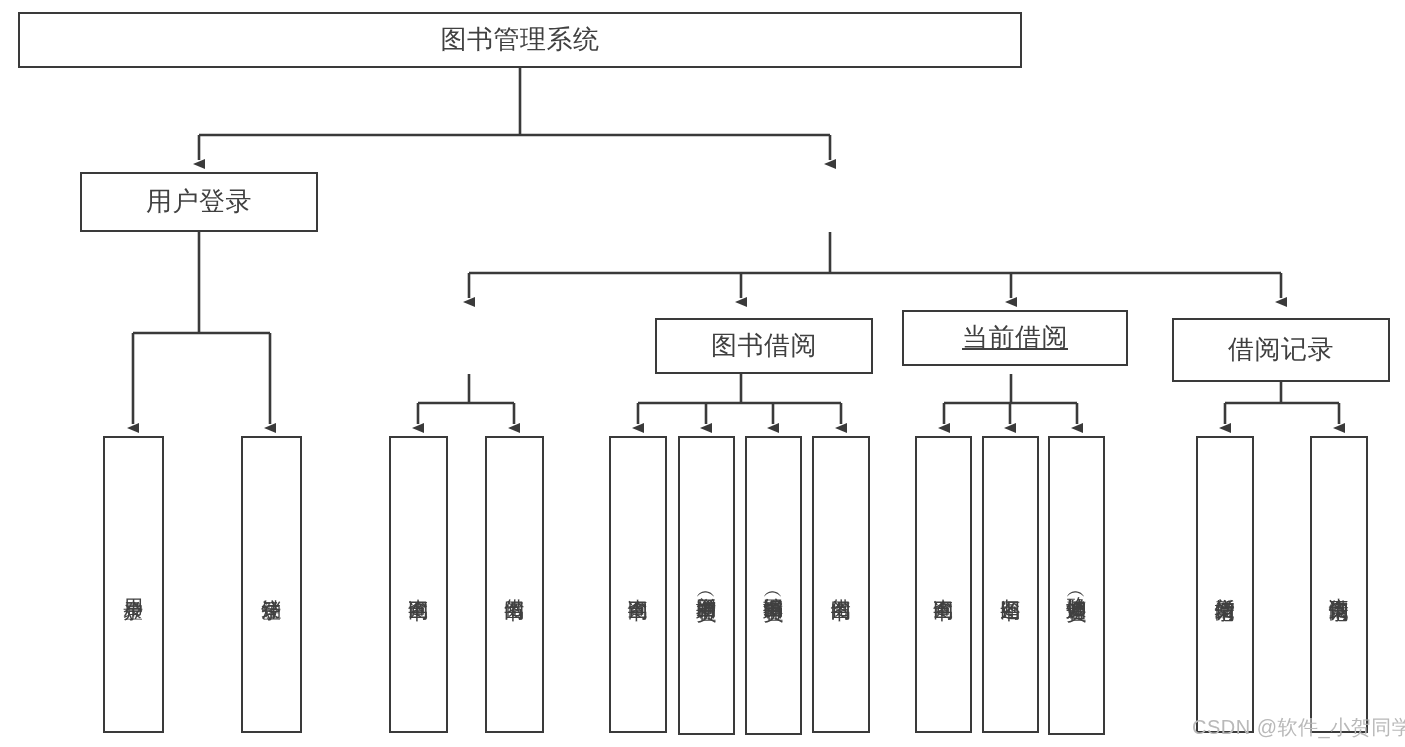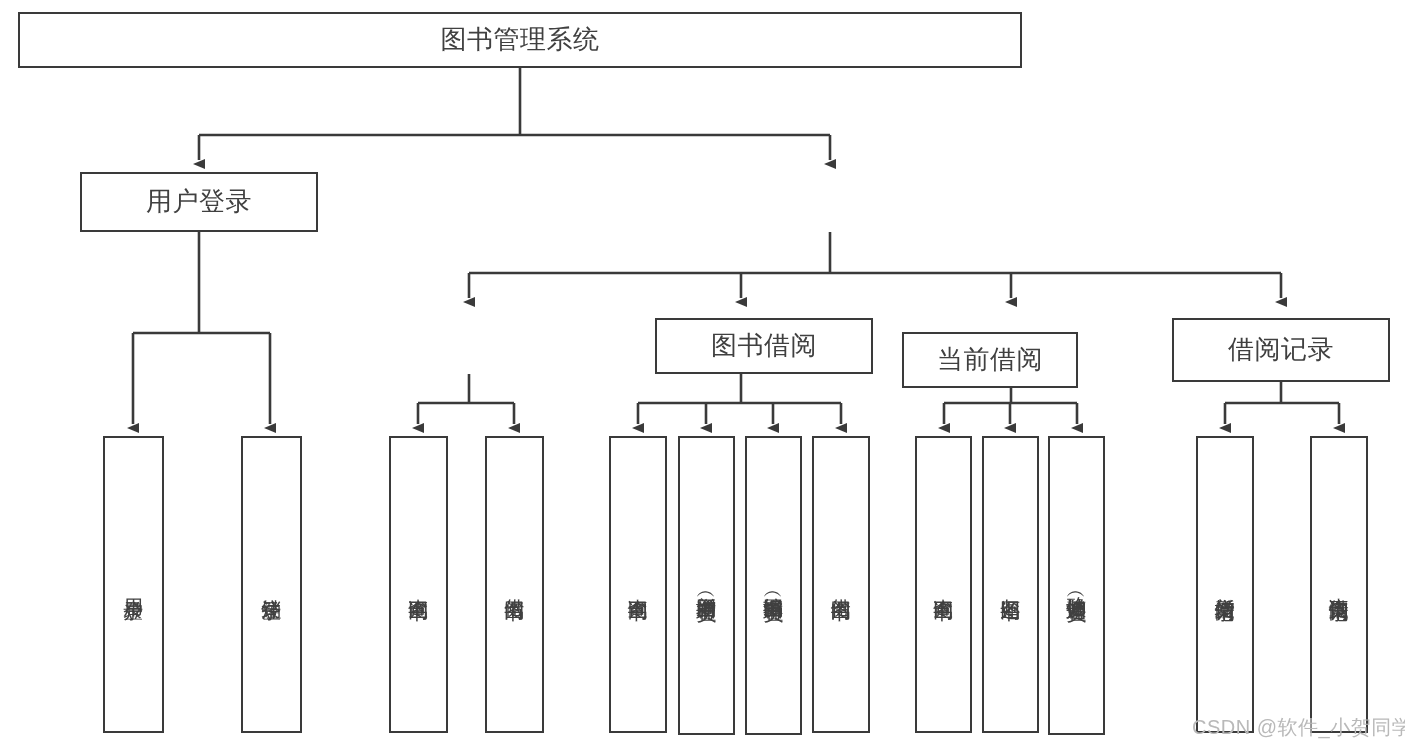--- a/index.html
+++ b/index.html
@@ -122,21 +122,21 @@
     <span>图书管理系统</span>
   </div>
 
   <div class="node horiz" style="left:80px; top:172px; width:238px; height:60px;">
     <span>用户登录</span>
   </div>
 
   <div class="node horiz" style="left:632px; top:318px; width:218px; height:56px;margin-left:23px;">
     <span>图书借阅</span>
   </div>
-  <div class="node horiz" style="left:902px; top:332px; width:176px; height:56px;">
+  <div class="node horiz" style="left:902px; top:310px; width:226px; height:56px;text-decoration:underline;">
     <span>当前借阅</span>
   </div>
   <div class="node horiz" style="left:1172px; top:318px; width:218px; height:64px;">
     <span>借阅记录</span>
   </div>
 
   <div class="node vert" style="left:103px; top:436px; width:61px; height:297px;">
     <span class="vtext">用户登录</span>
   </div>
   <div class="node vert" style="left:241px; top:436px; width:61px; height:297px;">

